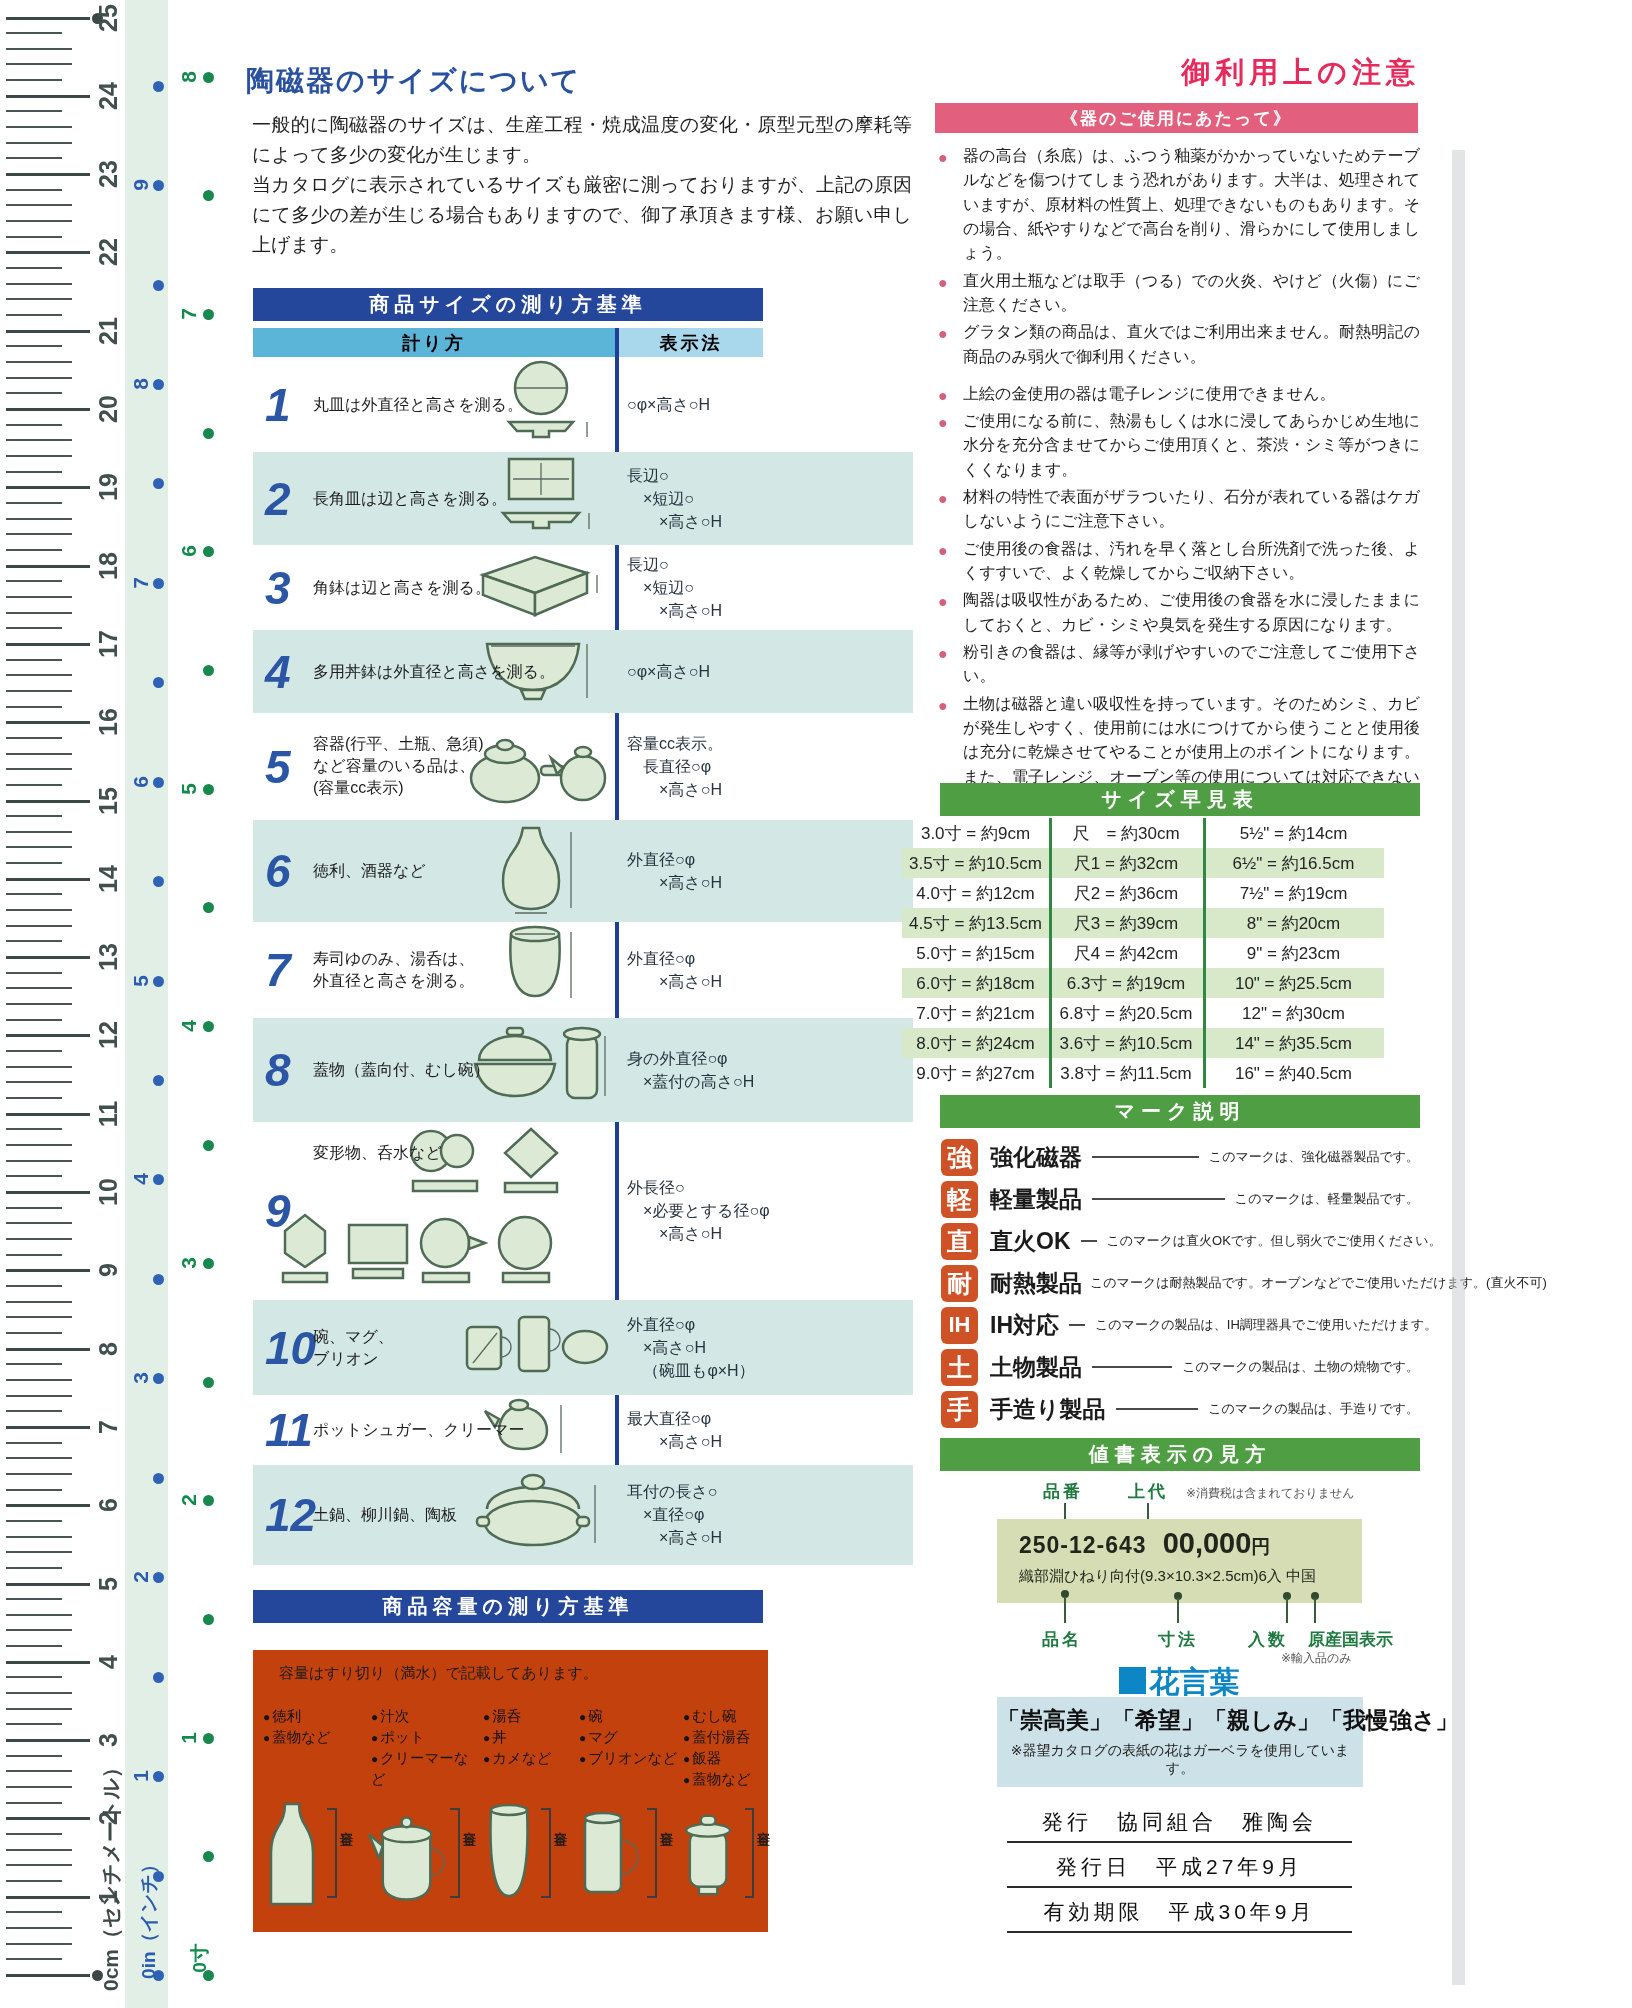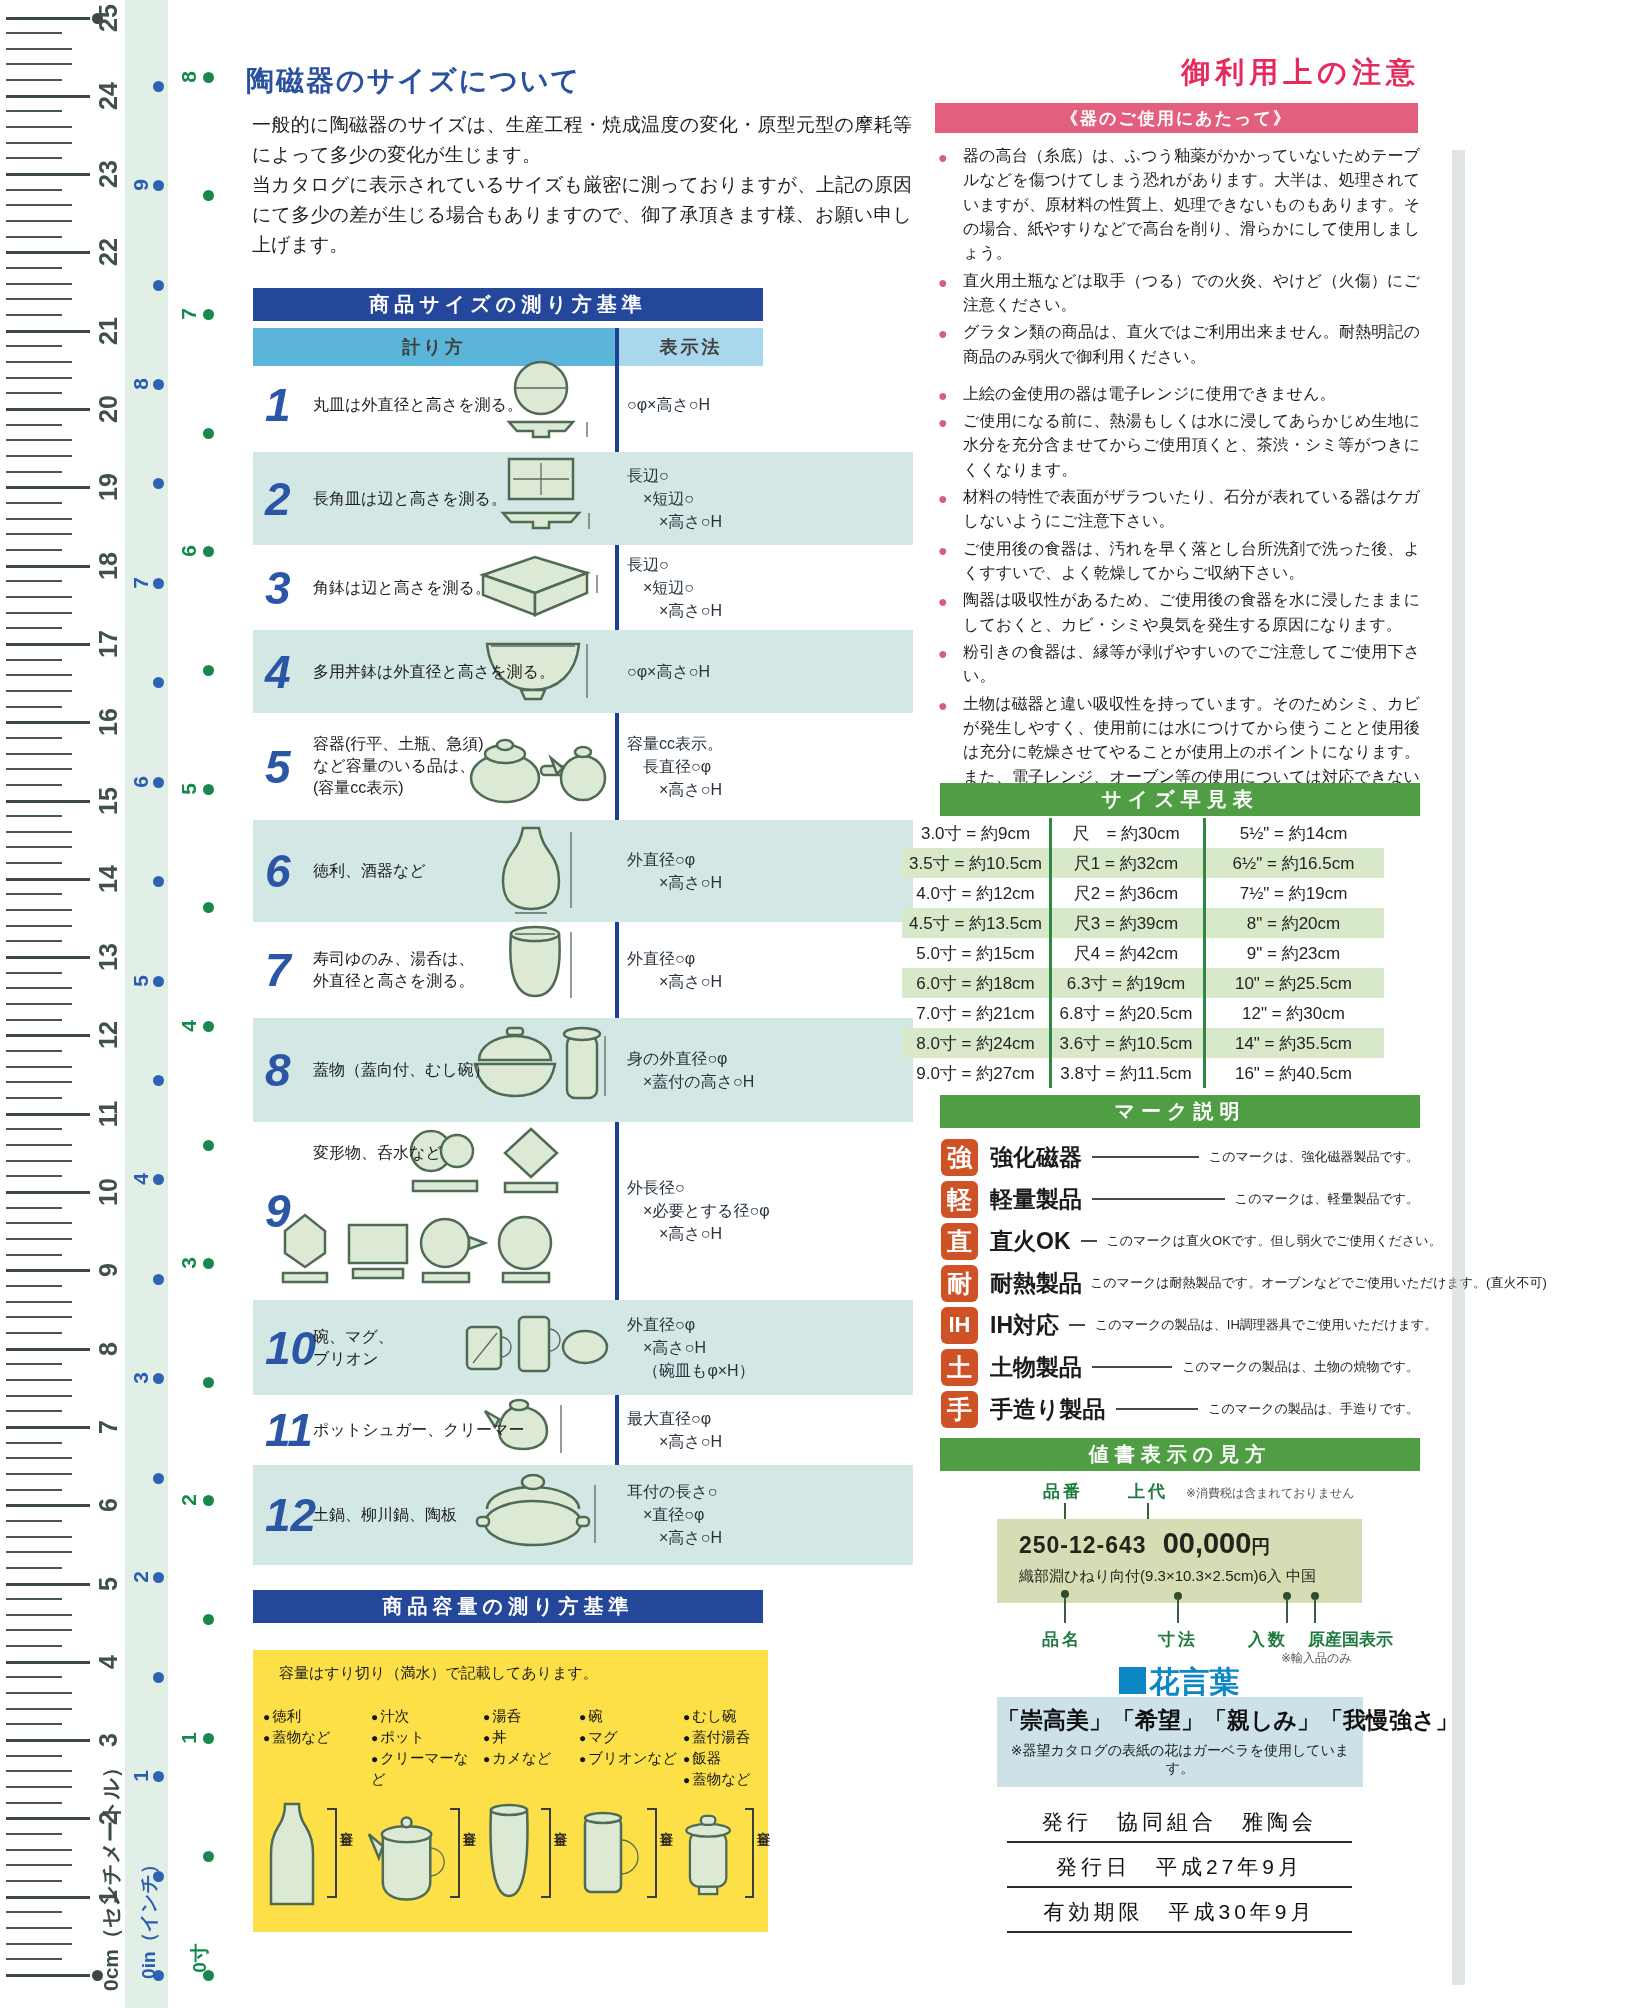--- a/index.html
+++ b/index.html
@@ -23,41 +23,41 @@
   .runit.in{font-size:19px;font-weight:bold;color:#2b5cb0}
   .runit.sun{font-size:19px;font-weight:bold;color:#128a4c}
 
   
   .l-title{position:absolute;left:246px;top:62px;font-size:28px;font-weight:bold;color:#2a51a0;letter-spacing:2px}
   .intro{position:absolute;left:252px;top:110px;width:660px;font-size:19px;line-height:1.58;
          color:#1f1f1f;text-align:justify;white-space:pre-line}
 
   .tbl-hd{position:absolute;left:253px;width:510px;height:33px;background:#25479b;color:#fff;
           font-size:20px;font-weight:bold;display:flex;align-items:center;justify-content:center;letter-spacing:5px}
-  .sub-bar{position:absolute;top:328px;height:38px;color:#404040;font-weight:bold;font-size:18px;
+  .sub-bar{position:absolute;top:328px;height:29px;color:#000000;font-weight:bold;font-size:18px;
            display:flex;align-items:center;justify-content:center;letter-spacing:3px}
   .sub-left{left:253px;width:362px;background:#5bb5d8}
   .sub-right{left:619px;width:144px;background:#a9d8ec}
   .tbl-divider{position:absolute;left:615px;top:328px;width:4px;height:1237px;background:#1d3f95}
   .tbl-body{position:absolute;left:253px;top:358px;width:660px}
   .srow{position:relative;width:660px}
   .srow.shade{background:#d3e8e4}
   .srow .n{position:absolute;left:12px;top:50%;transform:translateY(-50%);font-size:46px;font-weight:bold;
            font-style:italic;color:#2b55a5;line-height:1}
   .srow .d{position:absolute;left:60px;top:50%;transform:translateY(-50%);width:260px;font-size:16px;
            line-height:1.4;color:#1d1d1d;white-space:pre-line;z-index:2}
   .srow .g{position:absolute;left:200px;top:50%;transform:translateY(-50%);width:160px}
   .srow .v{position:absolute;left:374px;top:50%;transform:translateY(-50%);width:280px;font-size:16px;
            line-height:1.45;color:#26333f;white-space:pre-line}
   .srow.r9 .d{top:20px;transform:none}
   .srow.r9 .g{left:10px;width:350px}
   .dg{fill:#dcead5;stroke:#4f6b55;stroke-width:2.5}
   .dg2{fill:none;stroke:#5a6a60;stroke-width:1.3}
 
-  .cap-box{position:absolute;left:253px;top:1650px;width:515px;height:282px;background:#fde047}
+  .cap-box{position:absolute;left:253px;top:1650px;width:515px;height:282px;background:#c2410c}
   .cap-note{position:absolute;left:26px;top:14px;font-size:15px;color:#1c1c1c}
   .cap-groups{position:absolute;left:10px;top:56px;display:flex}
   .cap-group{font-size:14.5px;line-height:1.45;color:#141414}
   .cap-group div::before{content:"●";font-size:12px;margin-right:2px}
   .cap-vessels{position:absolute;left:6px;top:150px;display:flex}
   .vcell{display:flex;align-items:flex-start}
   .vbr{width:8px;height:86px;border:2px solid #3c3c3c;border-left:none;margin:8px 0 0 2px}
   .vlab{writing-mode:vertical-rl;font-size:14px;letter-spacing:3px;margin:20px 0 0 1px;color:#1a1a1a}
 
   

